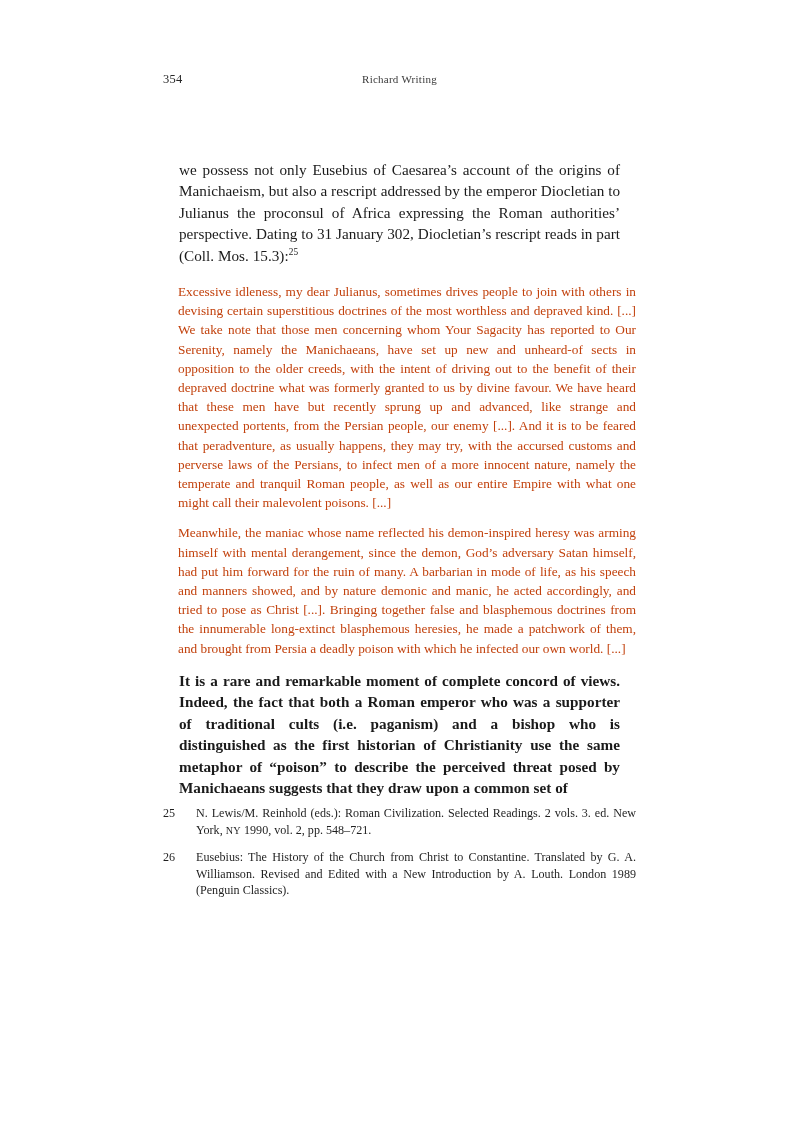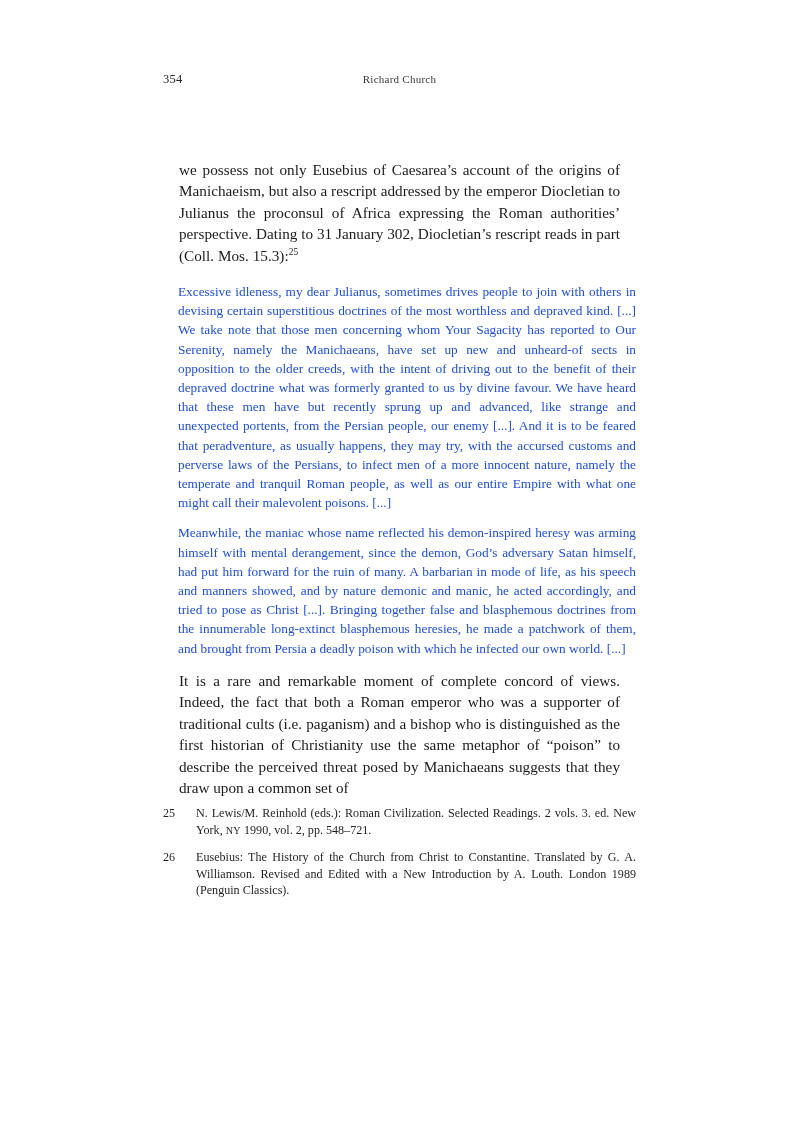--- a/index.html
+++ b/index.html
@@ -59,32 +59,33 @@
     margin: 16px;
     font-size: 15.2px;
     line-height: 21.4px;
     text-align: justify;
     text-justify: inter-word;
     color: #1a1a1a;
     letter-spacing: 0.02px;
   }
   p.body.last {
     text-align: justify;
+    font-weight: bold;
   }
   p.body.flow {
     margin-top: 12px;
   }
   blockquote.quote {
     margin: 11px 0 0 0;
     padding: 0 0 0 15px;
     font-size: 13.3px;
     line-height: 19.2px;
     text-align: justify;
     text-justify: inter-word;
-    color: #1d4ed8;
+    color: #c2410c;
   }
   blockquote.quote p {
     margin: 0;
   }
   sup.fn {
     font-size: 9.3px;
     vertical-align: super;
     line-height: 0;
     letter-spacing: 0.2px;
   }
@@ -120,21 +121,21 @@
     letter-spacing: 0.3px;
   }
 </style>
 </head>
 <body>
 
 <div class="page">
 
   <div class="running-head">
     <span class="folio">354</span>
-    <span class="head-author">Richard Church</span>
+    <span class="head-author">Richard Writing</span>
   </div>
 
   <div class="textblock">
 
     <p class="body"><span>we possess not only Eusebius of Caesarea’s account of the origins of Manichaeism, but also a rescript addressed by the emperor Diocletian to Julianus the proconsul of Africa expressing the Roman authorities’ perspective. Dating to 31 January 302, Diocletian’s rescript reads in part (Coll. Mos. 15.3):</span><sup class="fn">25</sup></p>
 
     <blockquote class="quote">
       <p>Excessive idleness, my dear Julianus, sometimes drives people to join with others in devising certain superstitious doctrines of the most worthless and depraved kind. [...] We take note that those men concerning whom Your Sagacity has reported to Our Serenity, namely the Manichaeans, have set up new and unheard-of sects in opposition to the older creeds, with the intent of driving out to the benefit of their depraved doctrine what was formerly granted to us by divine favour. We have heard that these men have but recently sprung up and advanced, like strange and unexpected portents, from the Persian people, our enemy [...]. And it is to be feared that peradventure, as usually happens, they may try, with the accursed customs and perverse laws of the Persians, to infect men of a more innocent nature, namely the temperate and tranquil Roman people, as well as our entire Empire with what one might call their malevolent poisons. [...]</p>
     </blockquote>
 

